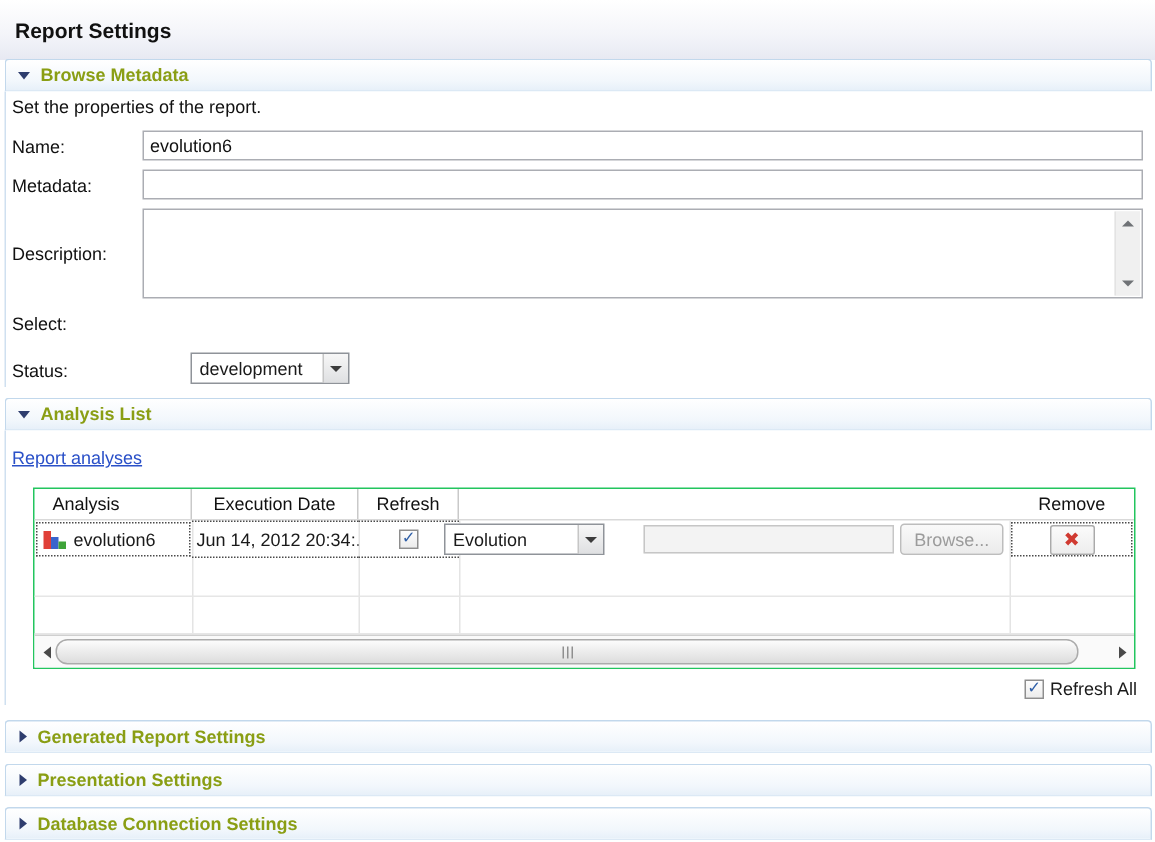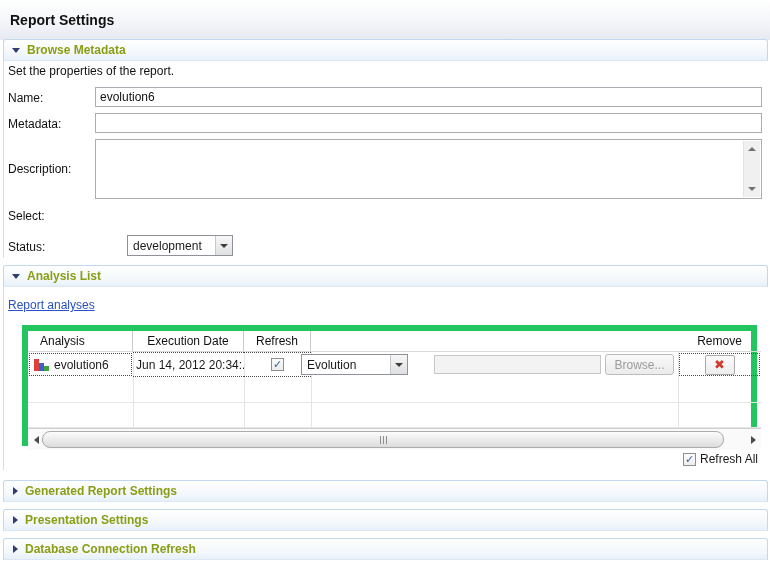--- a/index.html
+++ b/index.html
@@ -60,21 +60,21 @@
   
   .checkbox{width:13px; height:13px; border:1px solid #8e8e8e; background:linear-gradient(#fdfdfd,#ececec);
     display:flex; align-items:center; justify-content:center; font-size:11px; line-height:11px;
     color:var(--check); font-weight:bold;}
 
   
   .link{position:absolute; color:var(--link); text-decoration:underline; cursor:pointer;}
 
   
   .an-table{position:absolute; left:22px; top:325px; width:735px; height:121px;
-    border:6px solid #22c55e; background:#fff;}
+    border:1px solid #22c55e; background:#fff;}
   .hdr-cell{position:absolute; top:0; height:20px; display:flex; align-items:center;
     border-right:1px solid #c9c9c9; color:#111; white-space:nowrap; overflow:hidden;}
   .hdr-cell.center{justify-content:center;}
   .hdr-row-line{position:absolute; left:0; top:20px; width:733px; height:1px; background:#d9d9d9;}
   .vline{position:absolute; top:21px; width:1px; height:76px; background:#e4e4e4;}
   .hline{position:absolute; left:0; width:733px; height:1px; background:#e6e6e6;}
 
   .cell-analysis{position:absolute; left:0; top:21px; width:105px; height:25px;
     display:flex; align-items:center; outline:1px dotted #4a4a4a; outline-offset:-2px;}
   .cell-exec{position:absolute; left:105px; top:21px; width:111px; height:25px;
@@ -234,16 +234,16 @@
     <span class="sec-title">Presentation Settings</span>
   </div>
 
   <div class="sec-header" style="top:480px;">
     <span class="tri-right"></span>
     <span class="sec-title">Generated Report Settings</span>
   </div>
 
   <div class="sec-header" style="top:538px;">
     <span class="tri-right"></span>
-    <span class="sec-title">Database Connection Refresh</span>
+    <span class="sec-title">Database Connection Settings</span>
   </div>
 
 </div>
 
 </body></html>

